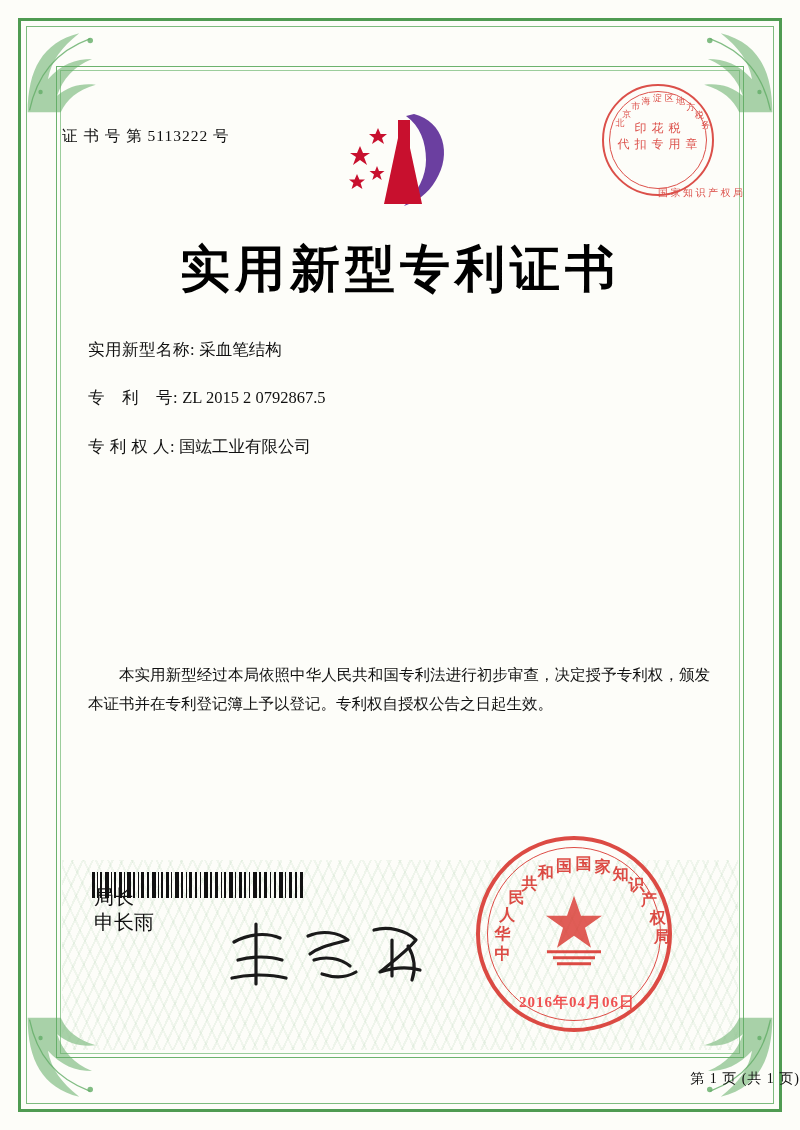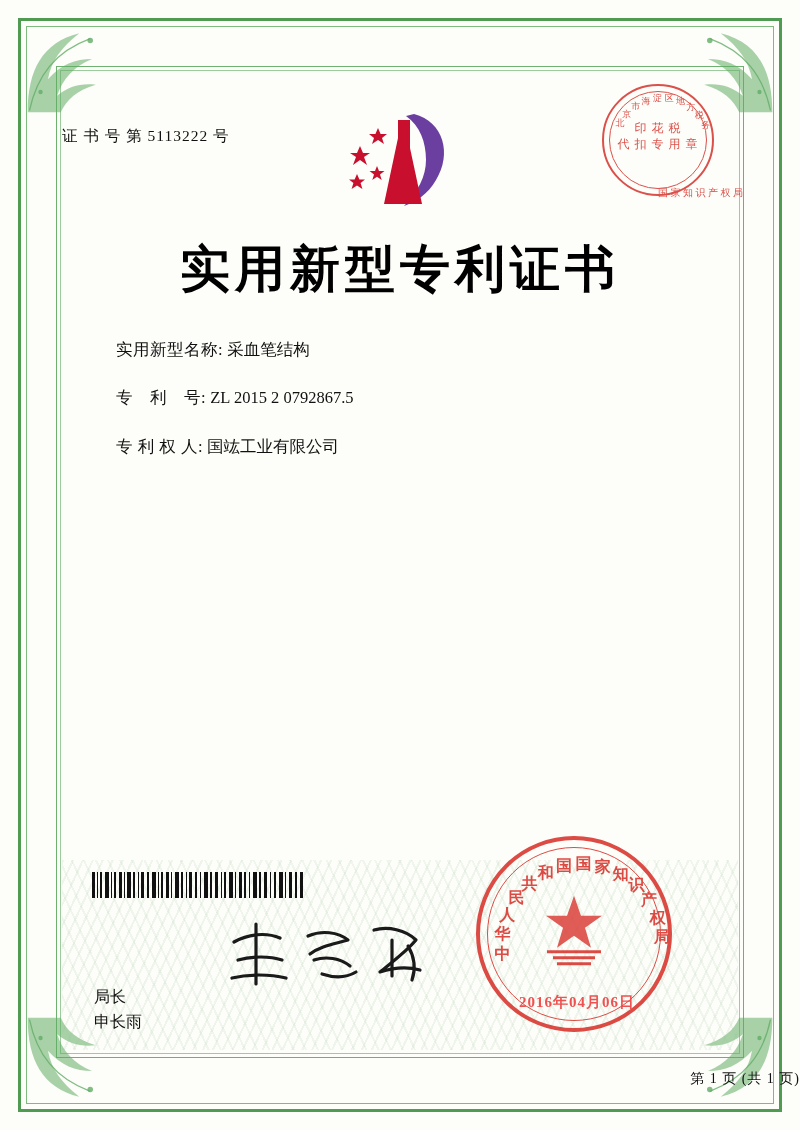--- a/index.html
+++ b/index.html
@@ -151,21 +151,20 @@
     left: 88px;
     top: 340px;
     width: 630px;
   }
   .field-row {
     font-size: 16.5px;
     line-height: 1.2;
     margin-bottom: 28.5px;
     color: #111;
     white-space: nowrap;
-    margin-left: 28px;
   }
   .field-label {
     display: inline-block;
     letter-spacing: 0.5px;
   }
   .field-value {
     display: inline-block;
   }
 
   
@@ -197,22 +196,22 @@
     top: 0;
     bottom: 0;
     background: #111;
     display: block;
   }
 
   
   .sign-label {
     position: absolute;
     left: 94px;
-    top: 984px;
-    font-size: 16px;
+    top: 885px;
+    font-size: 20px;
     line-height: 25px;
     color: #111;
   }
   .sign-script {
     position: absolute;
     left: 222px;
     top: 916px;
     width: 210px;
     height: 76px;
     color: #1a1a1a;
@@ -375,20 +374,21 @@
       <span class="field-label">专　利　号:</span>
       <span class="field-value">ZL 2015 2 0792867.5</span>
     </div>
     <div class="field-row">
       <span class="field-label">专 利 权 人:</span>
       <span class="field-value">国竑工业有限公司</span>
     </div>
   </div>
 
   <div class="body-text">
+    <p>本实用新型经过本局依照中华人民共和国专利法进行初步审查，决定授予专利权，颁发本证书并在专利登记簿上予以登记。专利权自授权公告之日起生效。</p>
   </div>
 
   <div class="barcode">
     <i style="left:0px;width:3px"></i>
       <i style="left:5px;width:1px"></i>
       <i style="left:8px;width:2px"></i>
     <i style="left:13px;width:4px"></i>
       <i style="left:19px;width:1px"></i>
       <i style="left:22px;width:2px"></i>
     <i style="left:27px;width:3px"></i>

